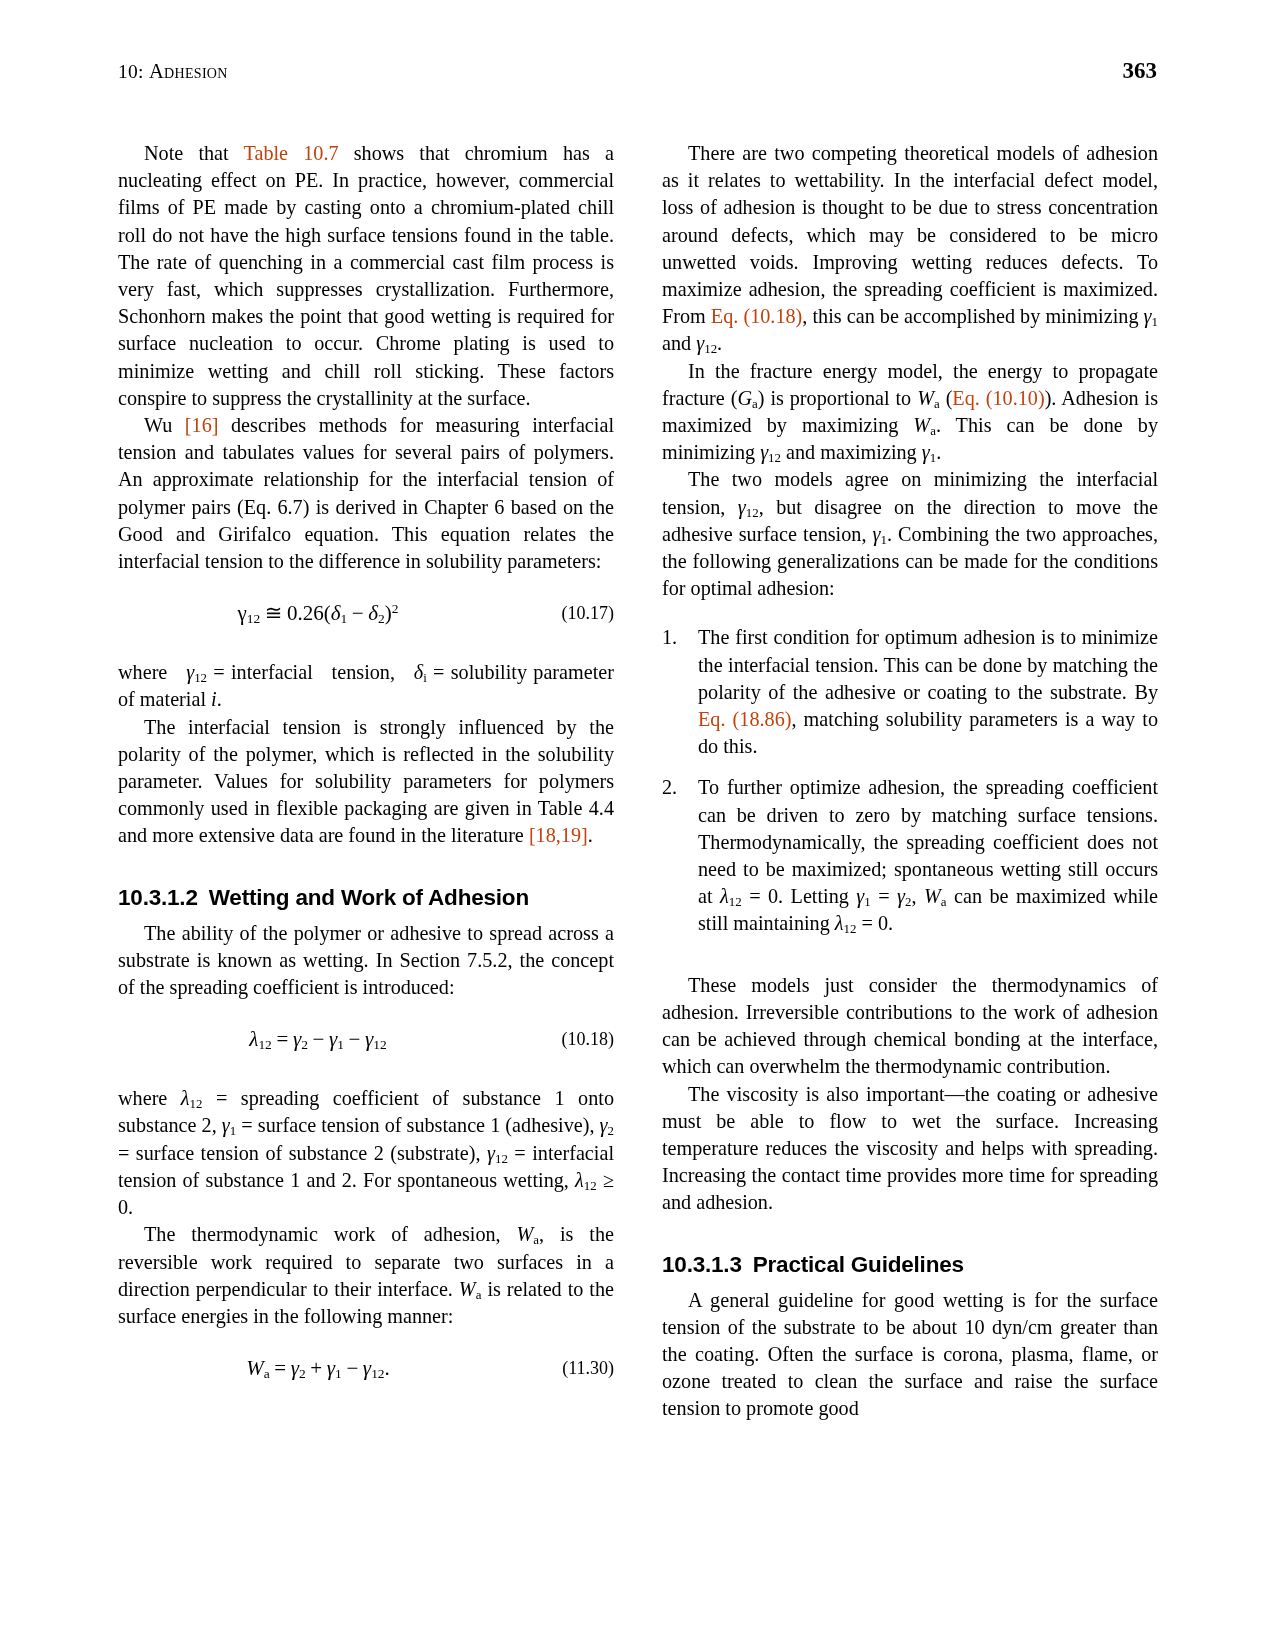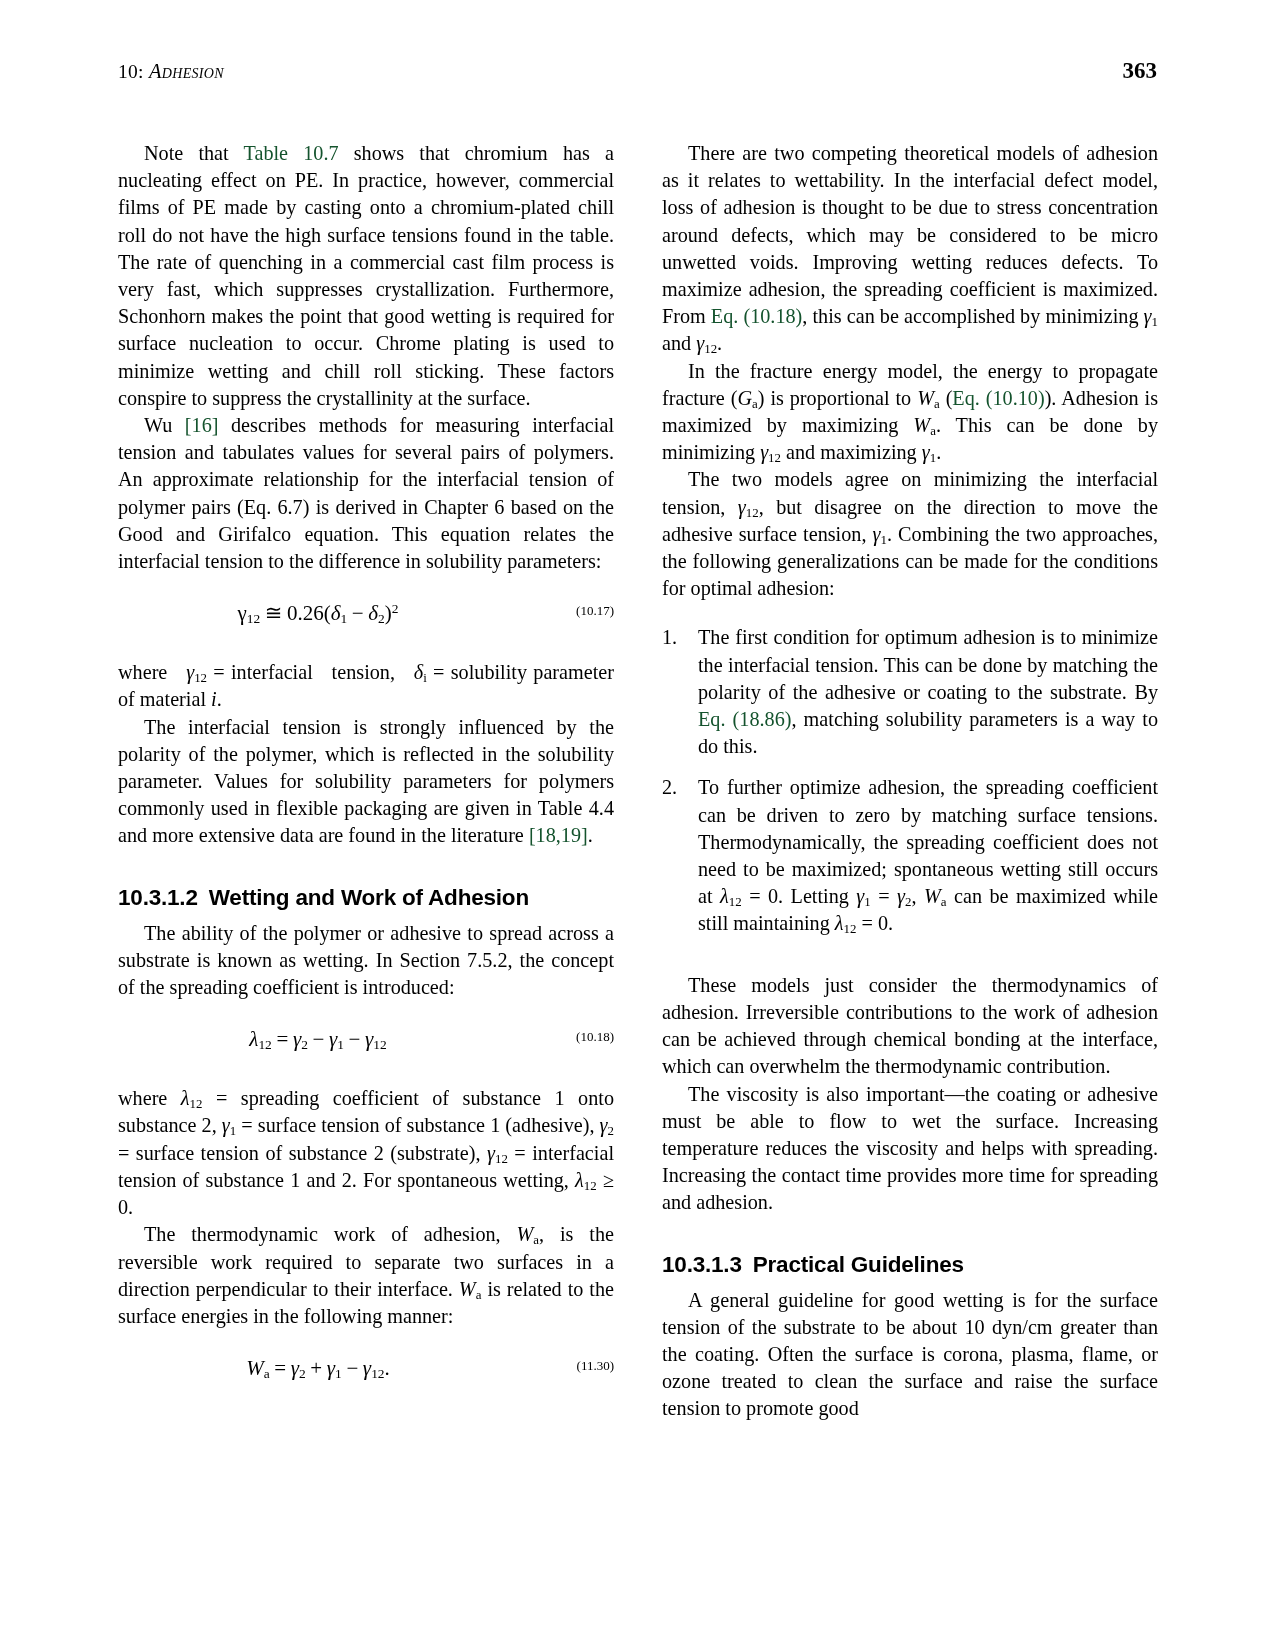--- a/index.html
+++ b/index.html
@@ -29,21 +29,20 @@
     align-items: baseline;
     justify-content: space-between;
   }
   .runhead-title {
     font-size: 19.5px;
     letter-spacing: 0.3px;
   }
   .runhead-title .smallcaps {
     font-variant: small-caps;
     font-size: 20.5px;
-    font-style: italic;
   }
   .runhead-folio {
     font-size: 23px;
     font-weight: bold;
   }
 
   
   .body-cols {
     position: absolute;
     top: 140px;
@@ -60,21 +59,21 @@
     margin: 0;
     font-size: 20.2px;
     line-height: 27.2px;
     text-align: justify;
     text-indent: 26px;
     hyphens: none;
     -webkit-hyphens: none;
   }
   p.para.noindent { text-indent: 0; }
 
-  .xref { color: #14532d; }
+  .xref { color: #c2410c; }
 
   h3.sechead {
     font-family: Liberation Sans, sans-serif;
     font-size: 22.5px;
     font-weight: bold;
     margin: 34px 0 8px 0;
     line-height: 28px;
     letter-spacing: -0.2px;
   }
   h3.sechead .num { margin-right: 11px; }
@@ -91,21 +90,21 @@
     left: 0;
     right: 0;
     text-align: center;
     padding-right: 96px;
     white-space: nowrap;
   }
   .eq .eq-num {
     position: absolute;
     right: 0;
     top: 2px;
-    font-size: 13px;
+    font-size: 18px;
   }
   .mi { font-style: italic; }
   .mgreek { font-style: normal; }
   sub, sup { font-size: 0.64em; line-height: 0; }
   sub { vertical-align: -0.26em; }
   sup { vertical-align: 0.52em; }
   .op { padding: 0 0.22em; }
 
   
   ol.numlist {

